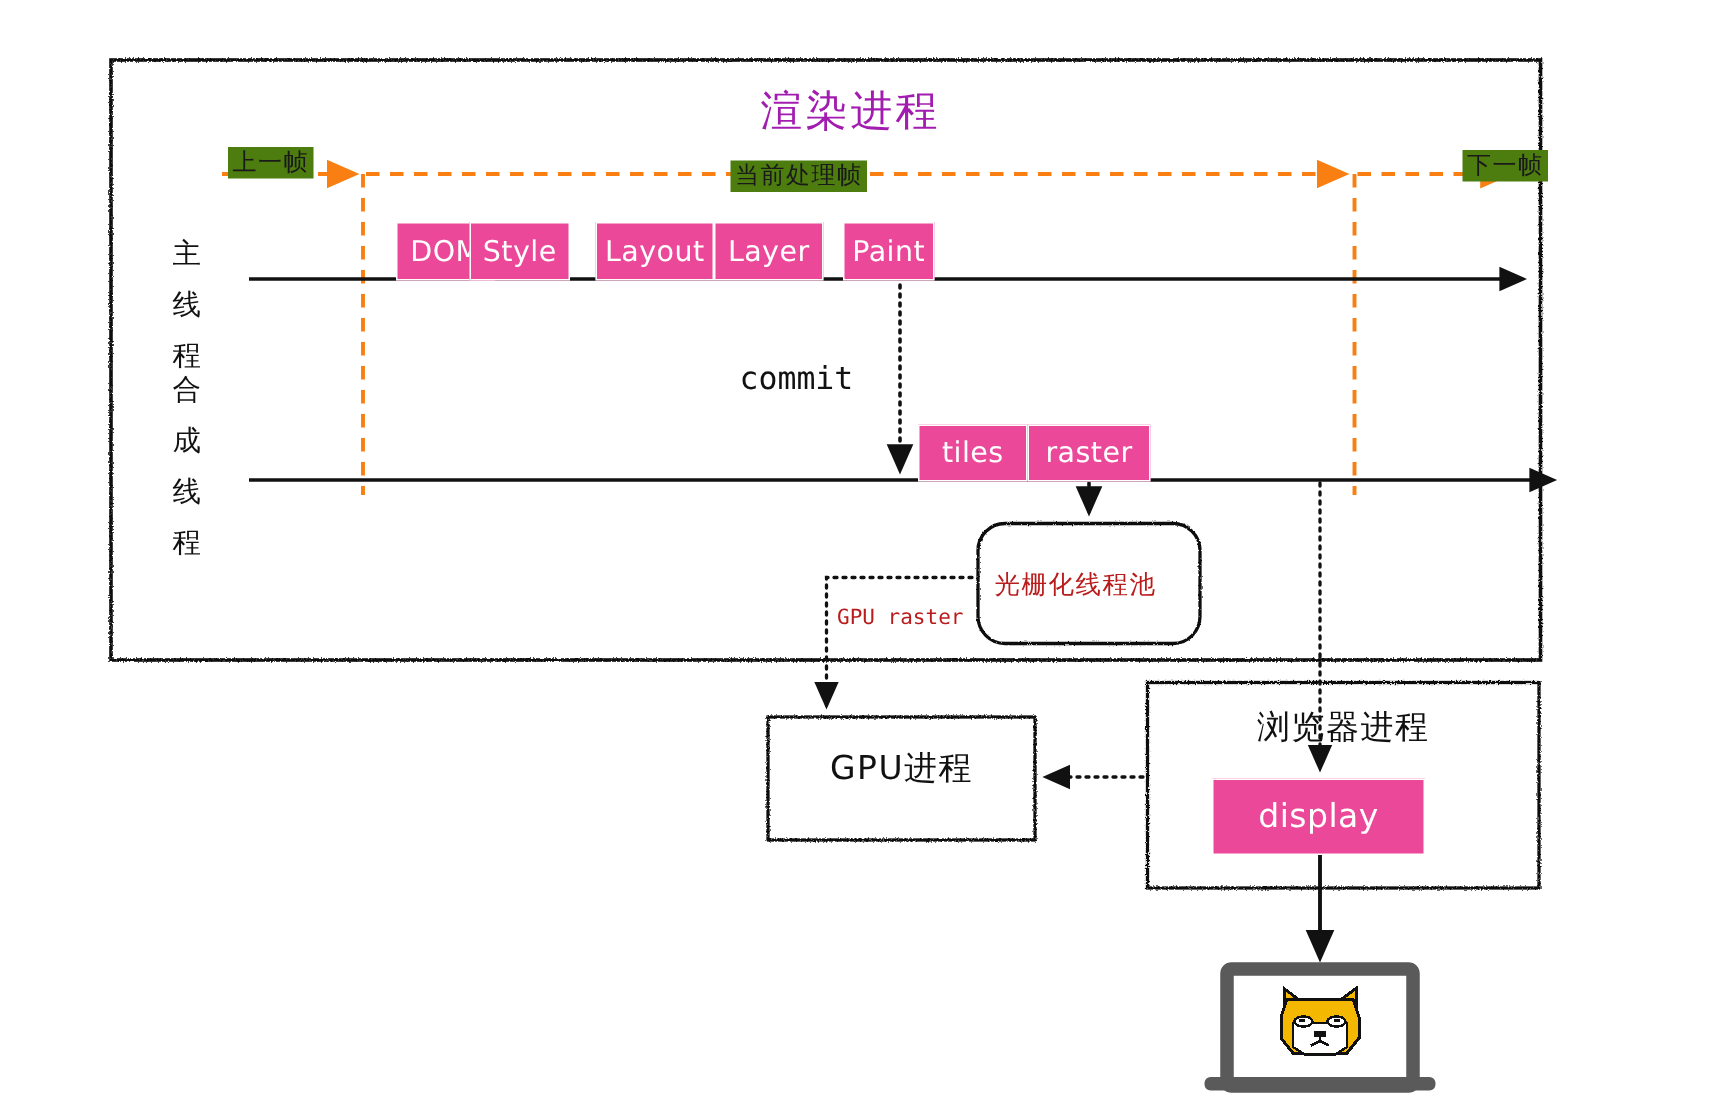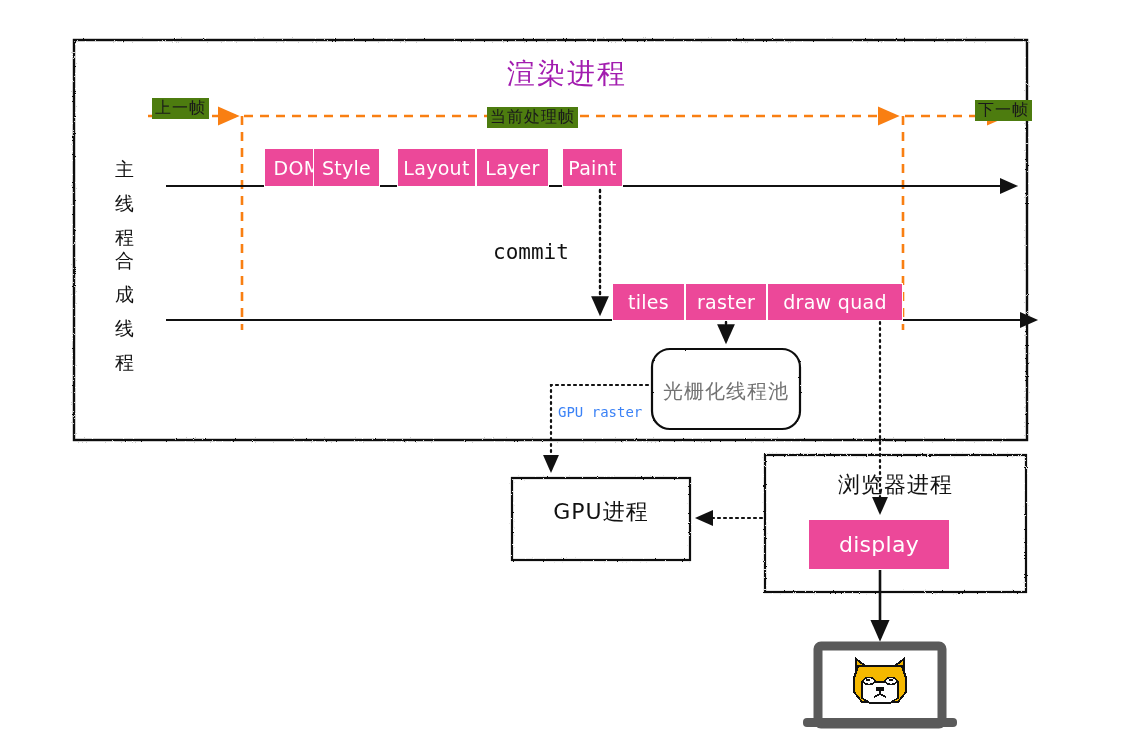--- a/index.html
+++ b/index.html
@@ -61,41 +61,41 @@
     position:absolute;
     font-size:21px;
     color:#111;
     white-space:nowrap;
     font-family:"DejaVu Sans Mono","Liberation Mono",monospace;
   }
 
   .small-mono{
     position:absolute;
     font-size:14px;
-    color:#3b82f6;
+    color:#b91c1c;
     white-space:nowrap;
     background:#fff;
     padding:0 2px;
     font-family:"DejaVu Sans Mono","Liberation Mono",monospace;
   }
 
   .box-title{
     position:absolute;
     font-size:22px;
     color:#111;
     white-space:nowrap;
     letter-spacing:1px;
     text-align:center;
     font-family:"DejaVu Sans","Liberation Sans",sans-serif;
   }
 
   .pool-title{
     position:absolute;
-    font-size:20px;
-    color:#737373;
+    font-size:17px;
+    color:#b91c1c;
     white-space:nowrap;
     letter-spacing:1px;
     font-family:Liberation Mono, monospace;
   }
 </style>
 </head>
 <body>
 
 <div id="stage">
 
@@ -218,21 +218,20 @@
   <div class="blue-box" style="left:264px;top:148px;width:66px;height:39px;">DOM</div>
   <div class="blue-box" style="left:313px;top:148px;width:67px;height:39px;">Style</div>
   <div class="blue-box" style="left:397px;top:148px;width:79px;height:39px;">Layout</div>
   <div class="blue-box" style="left:476px;top:148px;width:73px;height:39px;">Layer</div>
   <div class="blue-box" style="left:562px;top:148px;width:61px;height:39px;">Paint</div>
 
   <div class="plain" style="left:493px;top:240px;">commit</div>
 
   <div class="blue-box" style="left:612px;top:283px;width:73px;height:38px;">tiles</div>
   <div class="blue-box" style="left:685px;top:283px;width:82px;height:38px;">raster</div>
-  <div class="blue-box" style="left:767px;top:283px;width:136px;height:38px;">draw quad</div>
 
   <div class="pool-title" style="left:663px;top:378px;">光栅化线程池</div>
 
   <div class="small-mono" style="left:556px;top:404px;">GPU raster</div>
 
   <div class="box-title" style="left:765px;top:470px;width:261px;">浏览器进程</div>
 
   <div class="box-title" style="left:512px;top:497px;width:178px;">GPU进程</div>
 
   <div class="blue-box" style="left:808px;top:519px;width:142px;height:51px;font-size:22px;">display</div>

